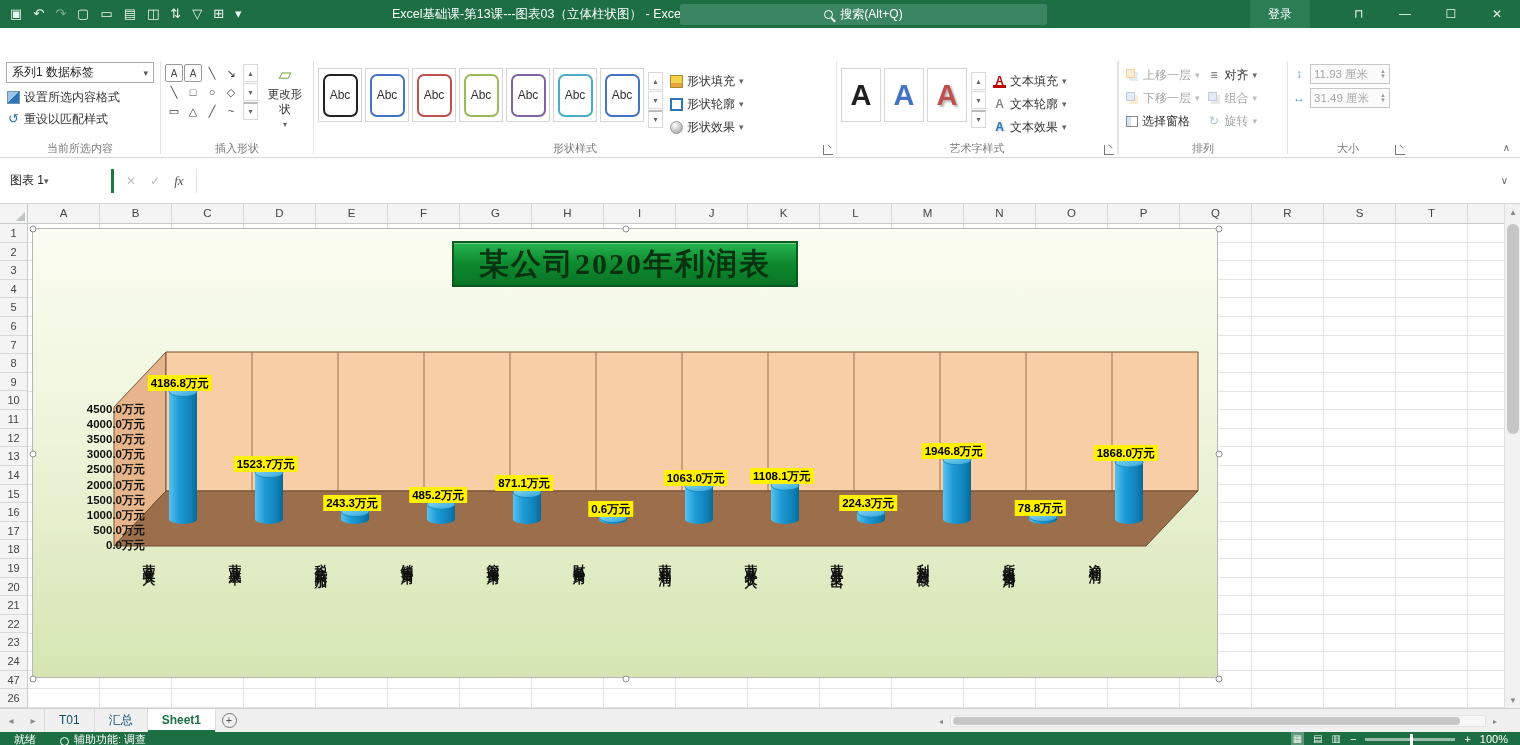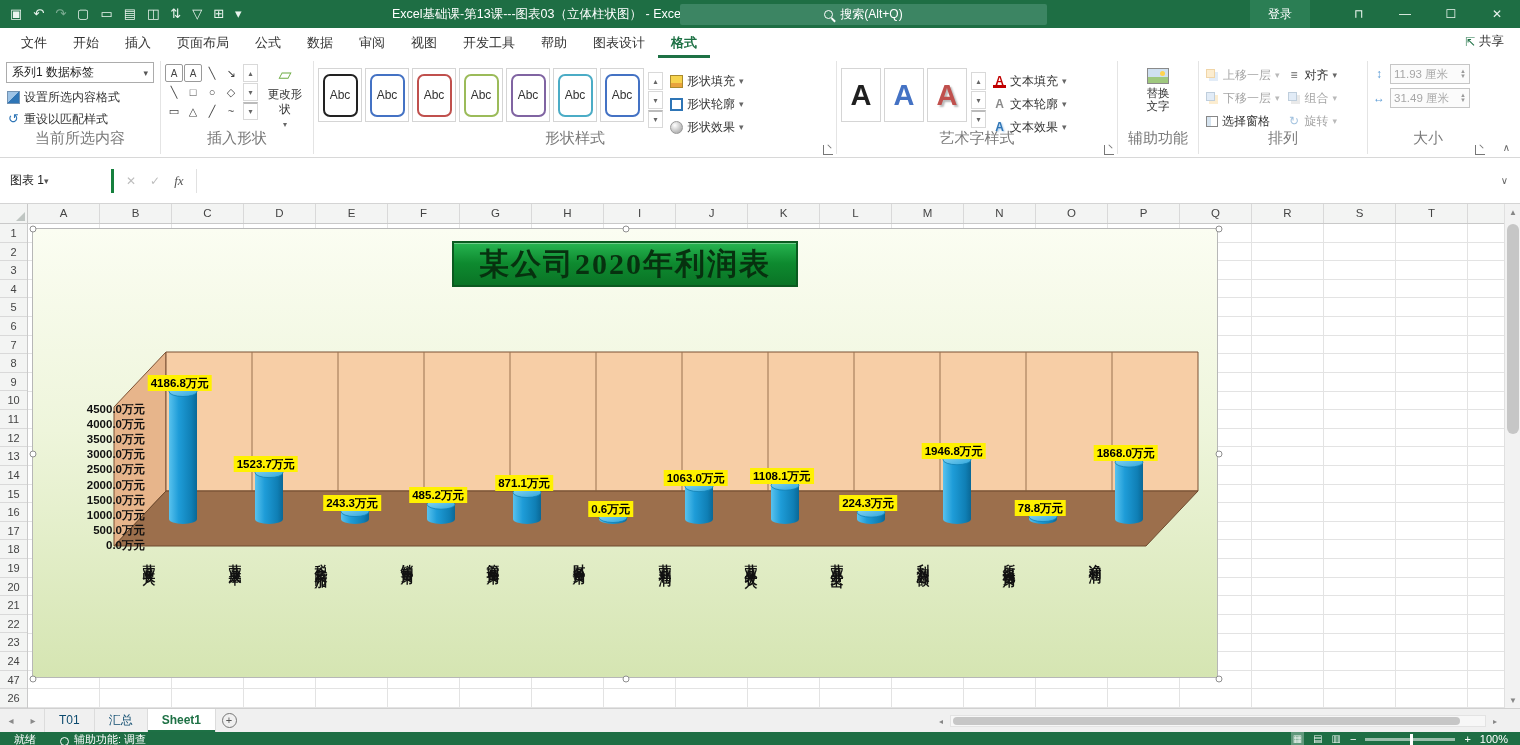--- a/index.html
+++ b/index.html
@@ -23,21 +23,21 @@
 
 .tabrow{position:absolute;left:0;top:28px;width:100%;height:30px;background:#fff;display:flex;align-items:stretch;padding-left:8px;}
 .rtab{padding:0 13px;line-height:30px;font-size:13px;color:#333;cursor:default;}
 .rtab.active{color:#1E7145;font-weight:bold;box-shadow:inset 0 -3px 0 #1E7145;}
 .share-btn{position:absolute;right:16px;top:5px;display:flex;align-items:center;gap:4px;font-size:12.5px;color:#333;}
 .share-ic{color:#1E7145;font-size:12px;}
 
 
 .ribbon{position:absolute;left:0;top:58px;width:100%;height:100px;background:#fff;border-bottom:1px solid #D8D8D8;display:flex;align-items:stretch;}
 .rgroup{position:relative;height:100%;padding:4px 4px 15px;flex:none;}
-.glabel{position:absolute;left:0;bottom:9px;width:100%;text-align:center;font-size:15px;color:#7A7A7A;white-space:nowrap;}
+.glabel{position:absolute;left:0;bottom:1px;width:100%;text-align:center;font-size:11px;color:#7A7A7A;white-space:nowrap;}
 .gsep{width:1px;background:#E4E4E4;margin:3px 0;flex:none;}
 .sbtn{display:flex;align-items:center;gap:4px;font-size:12px;color:#333;height:22px;padding:0 3px;background:none;border:none;white-space:nowrap;}
 .sbtn .dd{color:#666;font-size:9px;}
 .sbtn.gray{opacity:.45;}
 .bigbtn{display:flex;flex-direction:column;align-items:center;justify-content:flex-start;gap:3px;font-size:11.5px;color:#333;padding:4px 5px;background:none;border:none;}
 .ic{width:13px;height:13px;flex:none;display:inline-block;text-align:center;line-height:12px;font-size:11px;}
 .ic-format{background:linear-gradient(135deg,#9DC3E6 50%,#2E75B6 50%);border:1px solid #7393B3;}
 .ic-reset{color:#2E75B6;font-size:13px;}
 .sel-dd{width:148px;height:21px;border:1px solid #ACACAC;background:#fff;display:flex;align-items:center;justify-content:space-between;padding:0 5px;font-size:12px;margin:0 0 3px 2px;}
 .sel-dd .dd{color:#555;font-size:9px;}
@@ -164,40 +164,20 @@
     </div>
     <div class="tb-right">
       <div class="login">登录</div>
       <div class="winbtn">⊓</div>
       <div class="winbtn">—</div>
       <div class="winbtn">☐</div>
       <div class="winbtn close">✕</div>
     </div>
   </div>
 
-  <div class="tabrow">
-    <div id="ribbon-tabs" style="display:flex;">
-        <div class="rtab">文件</div>
-        <div class="rtab">开始</div>
-        <div class="rtab">插入</div>
-        <div class="rtab">页面布局</div>
-        <div class="rtab">公式</div>
-        <div class="rtab">数据</div>
-        <div class="rtab">审阅</div>
-        <div class="rtab">视图</div>
-        <div class="rtab">开发工具</div>
-        <div class="rtab">帮助</div>
-        <div class="rtab">图表设计</div>
-        <div class="rtab active">格式</div>
-      </div>
-    <div class="share-btn">
-      <span class="share-ic">⇱</span>
-      <span>共享</span>
-    </div>
-  </div>
 
   <div class="ribbon">
 
     <div class="rgroup" style="width:160px;">
       <div class="sel-dd">
         <span>系列1 数据标签</span>
           <span class="dd">▾</span>
       </div>
       <button class="sbtn">
         <span class="ic ic-format"></span>
@@ -323,27 +303,20 @@
             <span>文本效果</span>
               <span class="dd">▾</span>
           </button>
         </div>
       </div>
       <div class="glabel">艺术字样式</div>
       <div class="launcher"></div>
     </div>
     <div class="gsep"></div>
 
-    <div class="rgroup" style="width:80px;">
-      <button class="bigbtn" style="margin:2px auto;">
-        <span class="pic-icon"></span>
-        <span style="width:30px;text-align:center;line-height:13px;word-break:break-all;">替换文字</span>
-      </button>
-      <div class="glabel">辅助功能</div>
-    </div>
     <div class="gsep"></div>
 
     <div class="rgroup" style="width:168px;">
       <div style="display:flex;gap:2px;">
         <div class="menu-col">
           <button class="sbtn gray">
             <span class="ic-layer"></span>
             <span>上移一层</span>
               <span class="dd">▾</span>
           </button>

